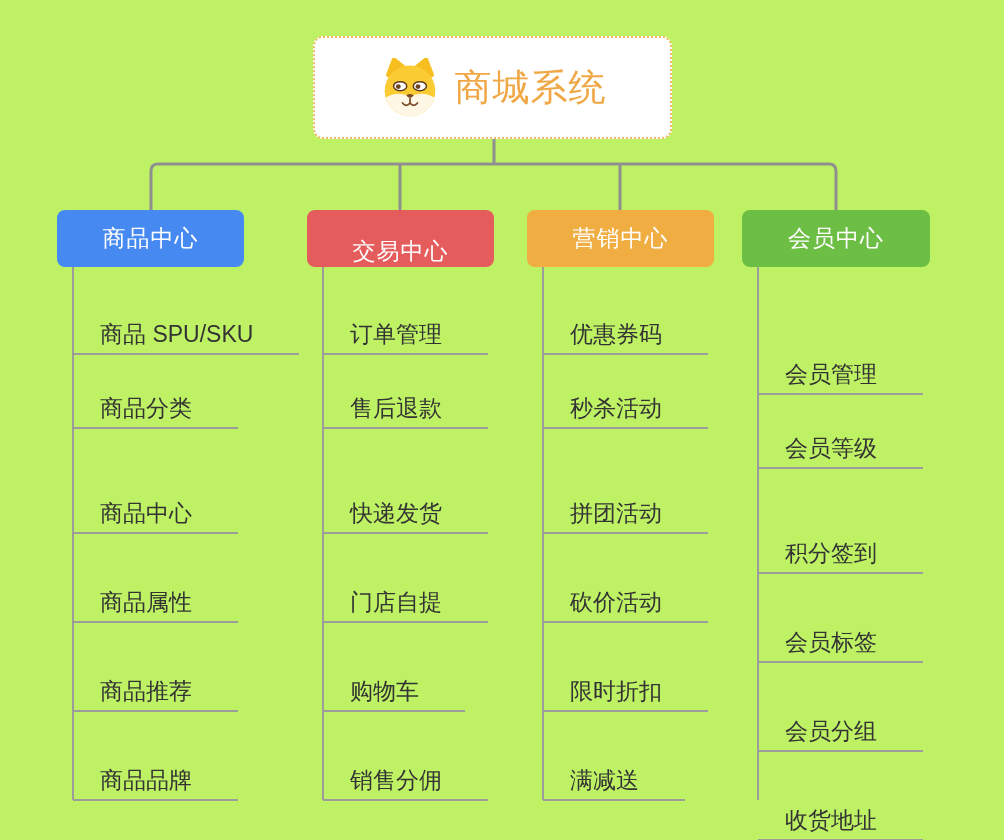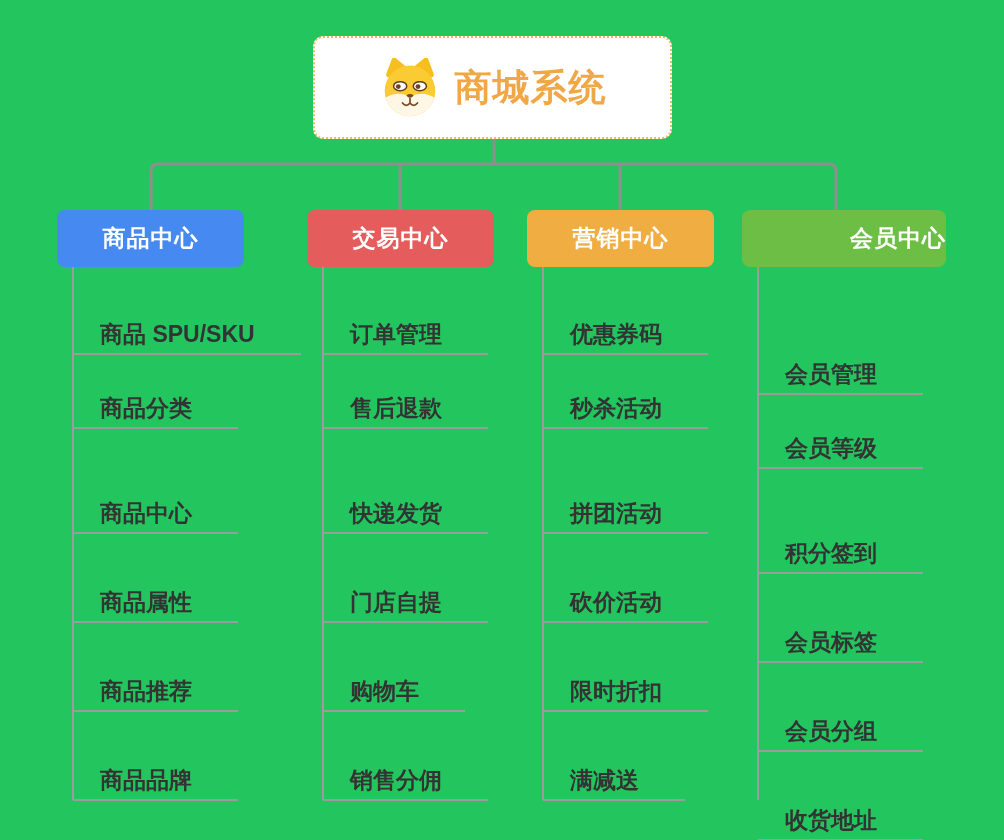--- a/index.html
+++ b/index.html
@@ -1,31 +1,31 @@
 <!DOCTYPE html>
 <html><head>
 <meta charset="utf-8">
 <style>
   html,body{margin:0;padding:0;}
   body{font-family:"Liberation Sans","DejaVu Sans",sans-serif;}
-  .canvas{position:relative;width:1004px;height:840px;background:#22c55e;overflow:hidden;font-weight:bold;}
+  .canvas{position:relative;width:1004px;height:840px;background:#bef264;overflow:hidden;}
   .connector-layer{position:absolute;left:0;top:0;pointer-events:none;}
 
   
   .root-node{position:absolute;left:313px;top:36px;width:359px;height:103px;background:#FFFFFF;
     border:2px dotted #F2B763;border-radius:10px;display:flex;align-items:center;justify-content:center;
     gap:14px;box-sizing:border-box;cursor:pointer;}
   .root-title{font-size:37px;letter-spacing:1px;color:#F0A745;white-space:nowrap;}
   .dog-icon{width:62px;height:60px;flex:0 0 auto;}
 
   
   .branch{position:absolute;top:210px;width:187px;height:57px;border-radius:8px;
     display:flex;align-items:center;justify-content:center;color:#FFFFFF;font-size:23px;
     letter-spacing:1px;cursor:pointer;}
-  .b0{left:57px;} .b1{left:307px;} .b2{left:527px;} .b3{left:742px;width:204px;justify-content:flex-end;}
+  .b0{left:57px;} .b1{left:307px;align-items:flex-end;} .b2{left:527px;} .b3{left:742px;width:188px;}
 
   
   .leaf{position:absolute;display:inline-block;white-space:nowrap;font-size:23px;color:#333333;
     line-height:24px;padding:0 46px 7px 27px;border-bottom:2px solid #9C9C9C;cursor:pointer;}
   .c0{left:73px;} .c1{left:323px;} .c2{left:543px;} .c3{left:758px;margin-top:40px;}
   .r0{top:322px;} .r1{top:396px;} .r2{top:501px;} .r3{top:590px;} .r4{top:679px;} .r5{top:768px;}
 </style>
 </head>
 <body>
 

